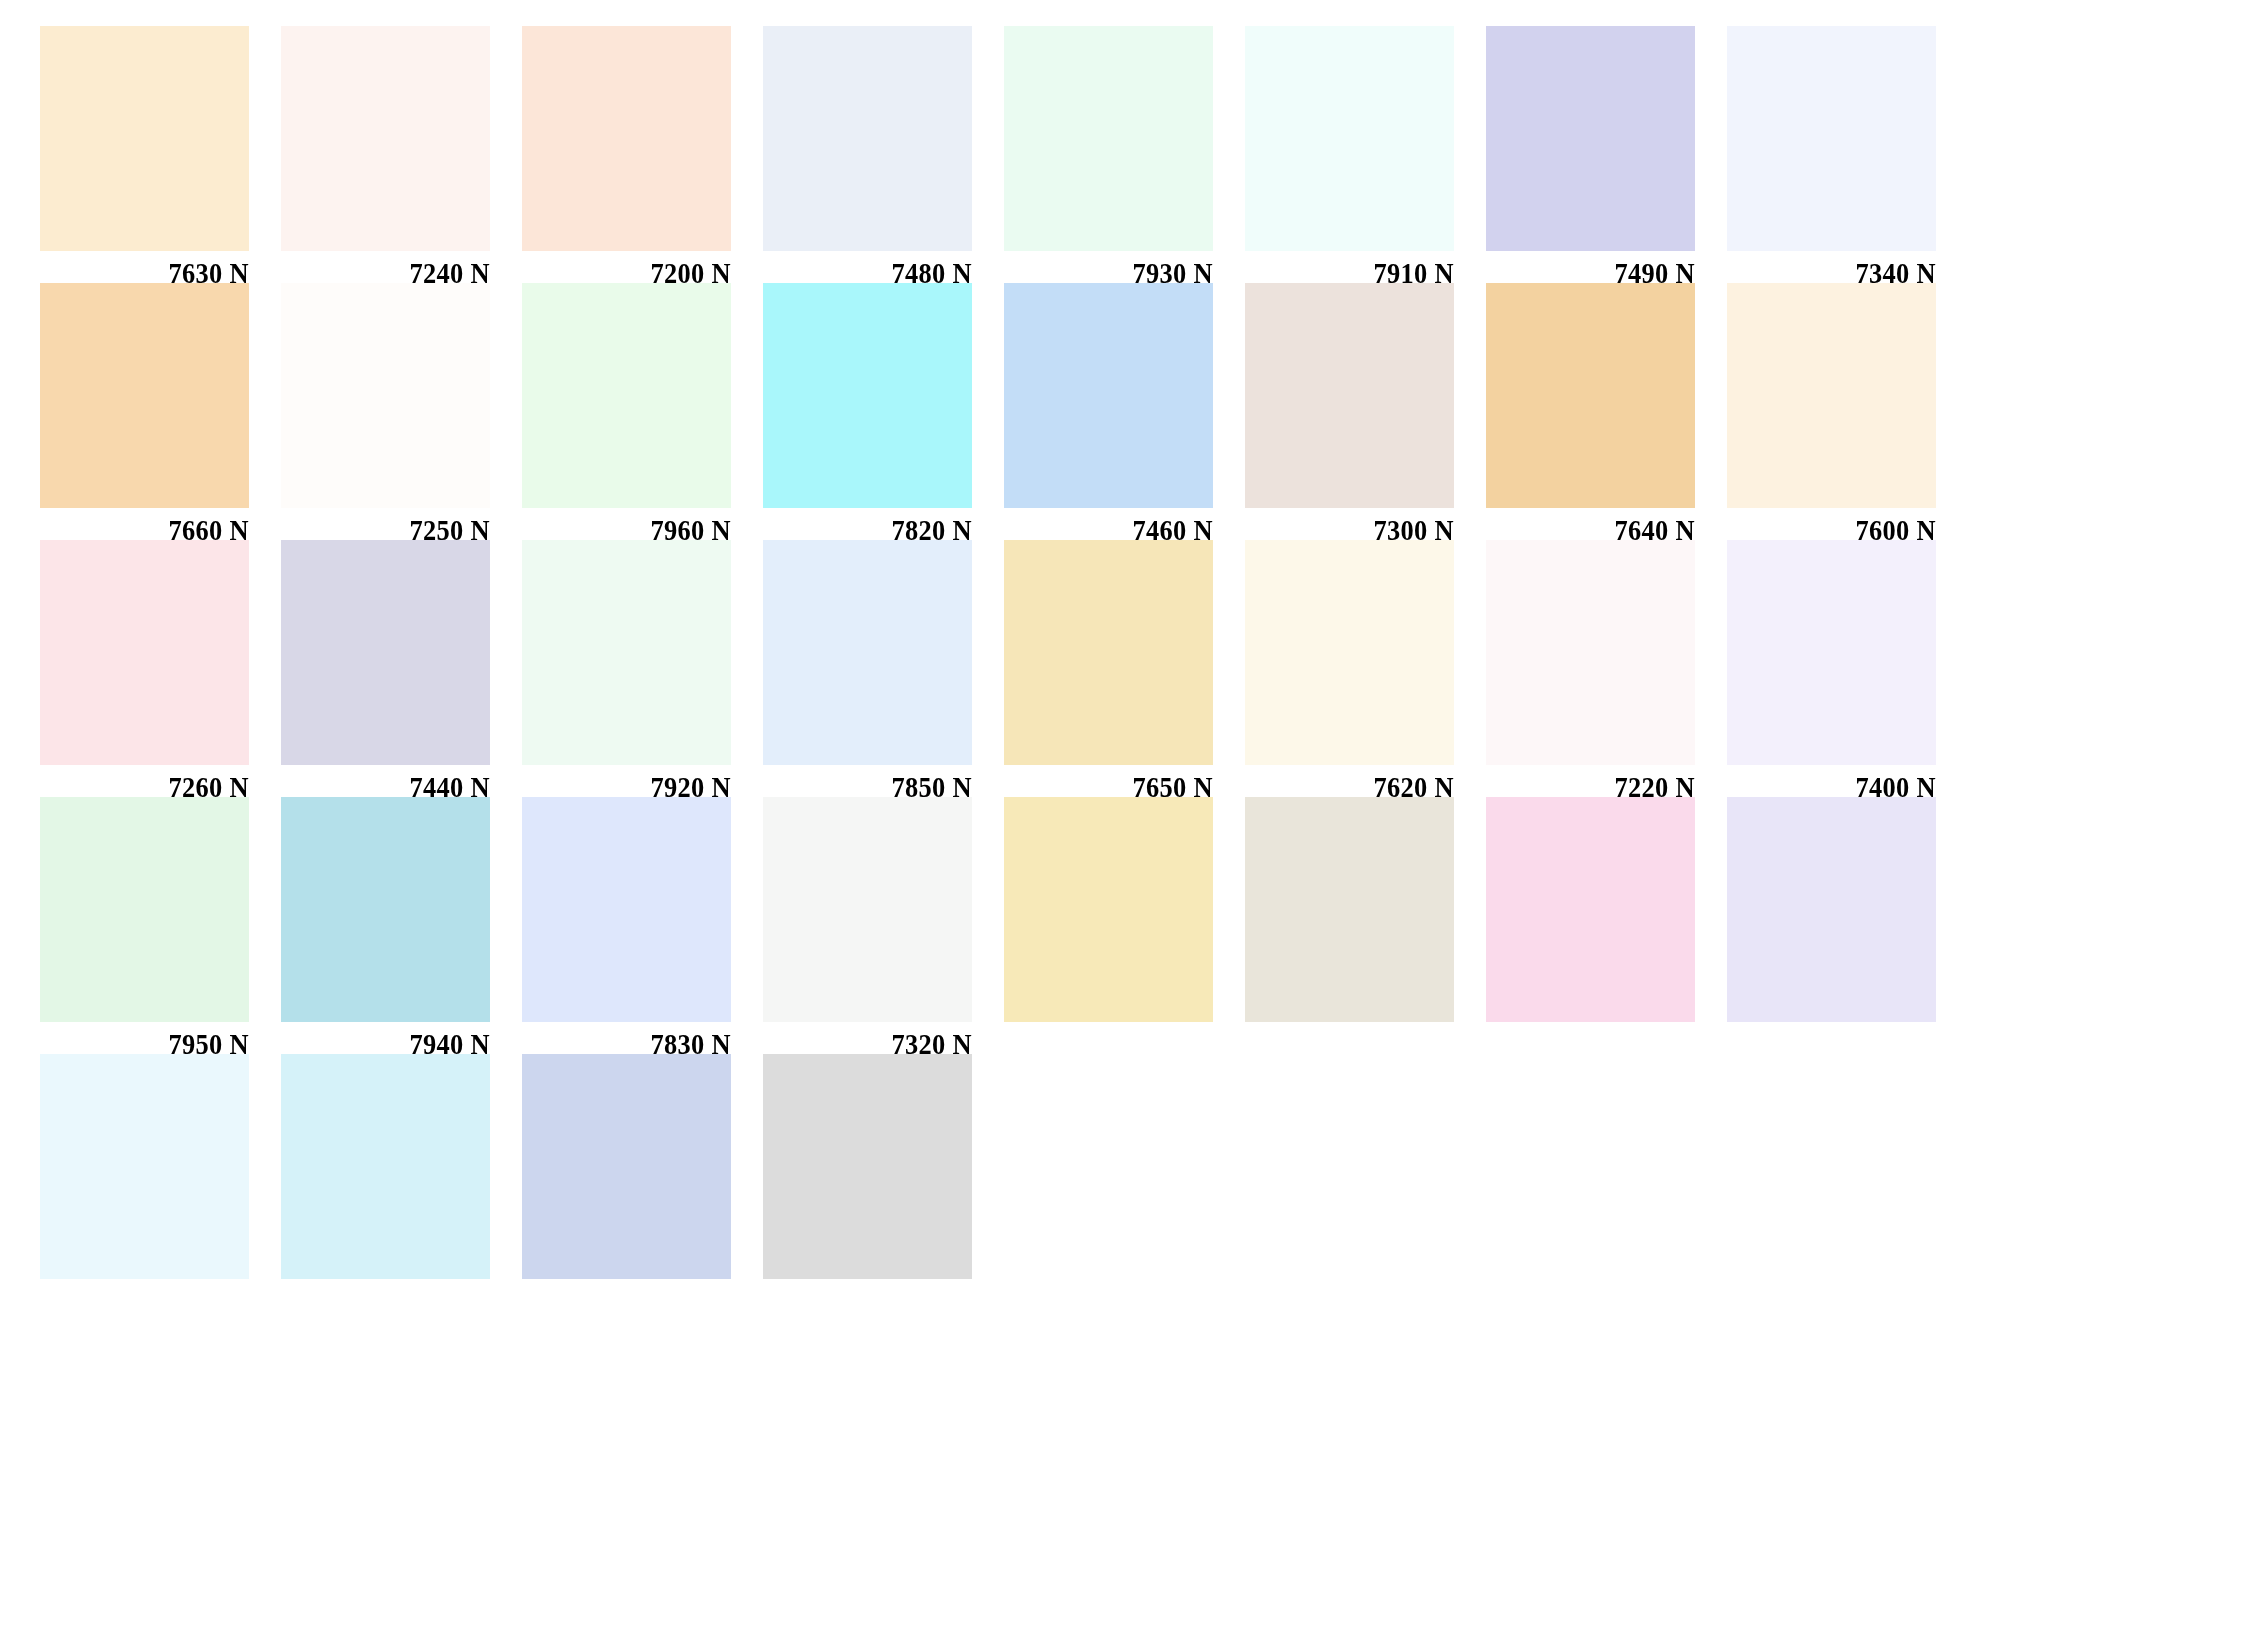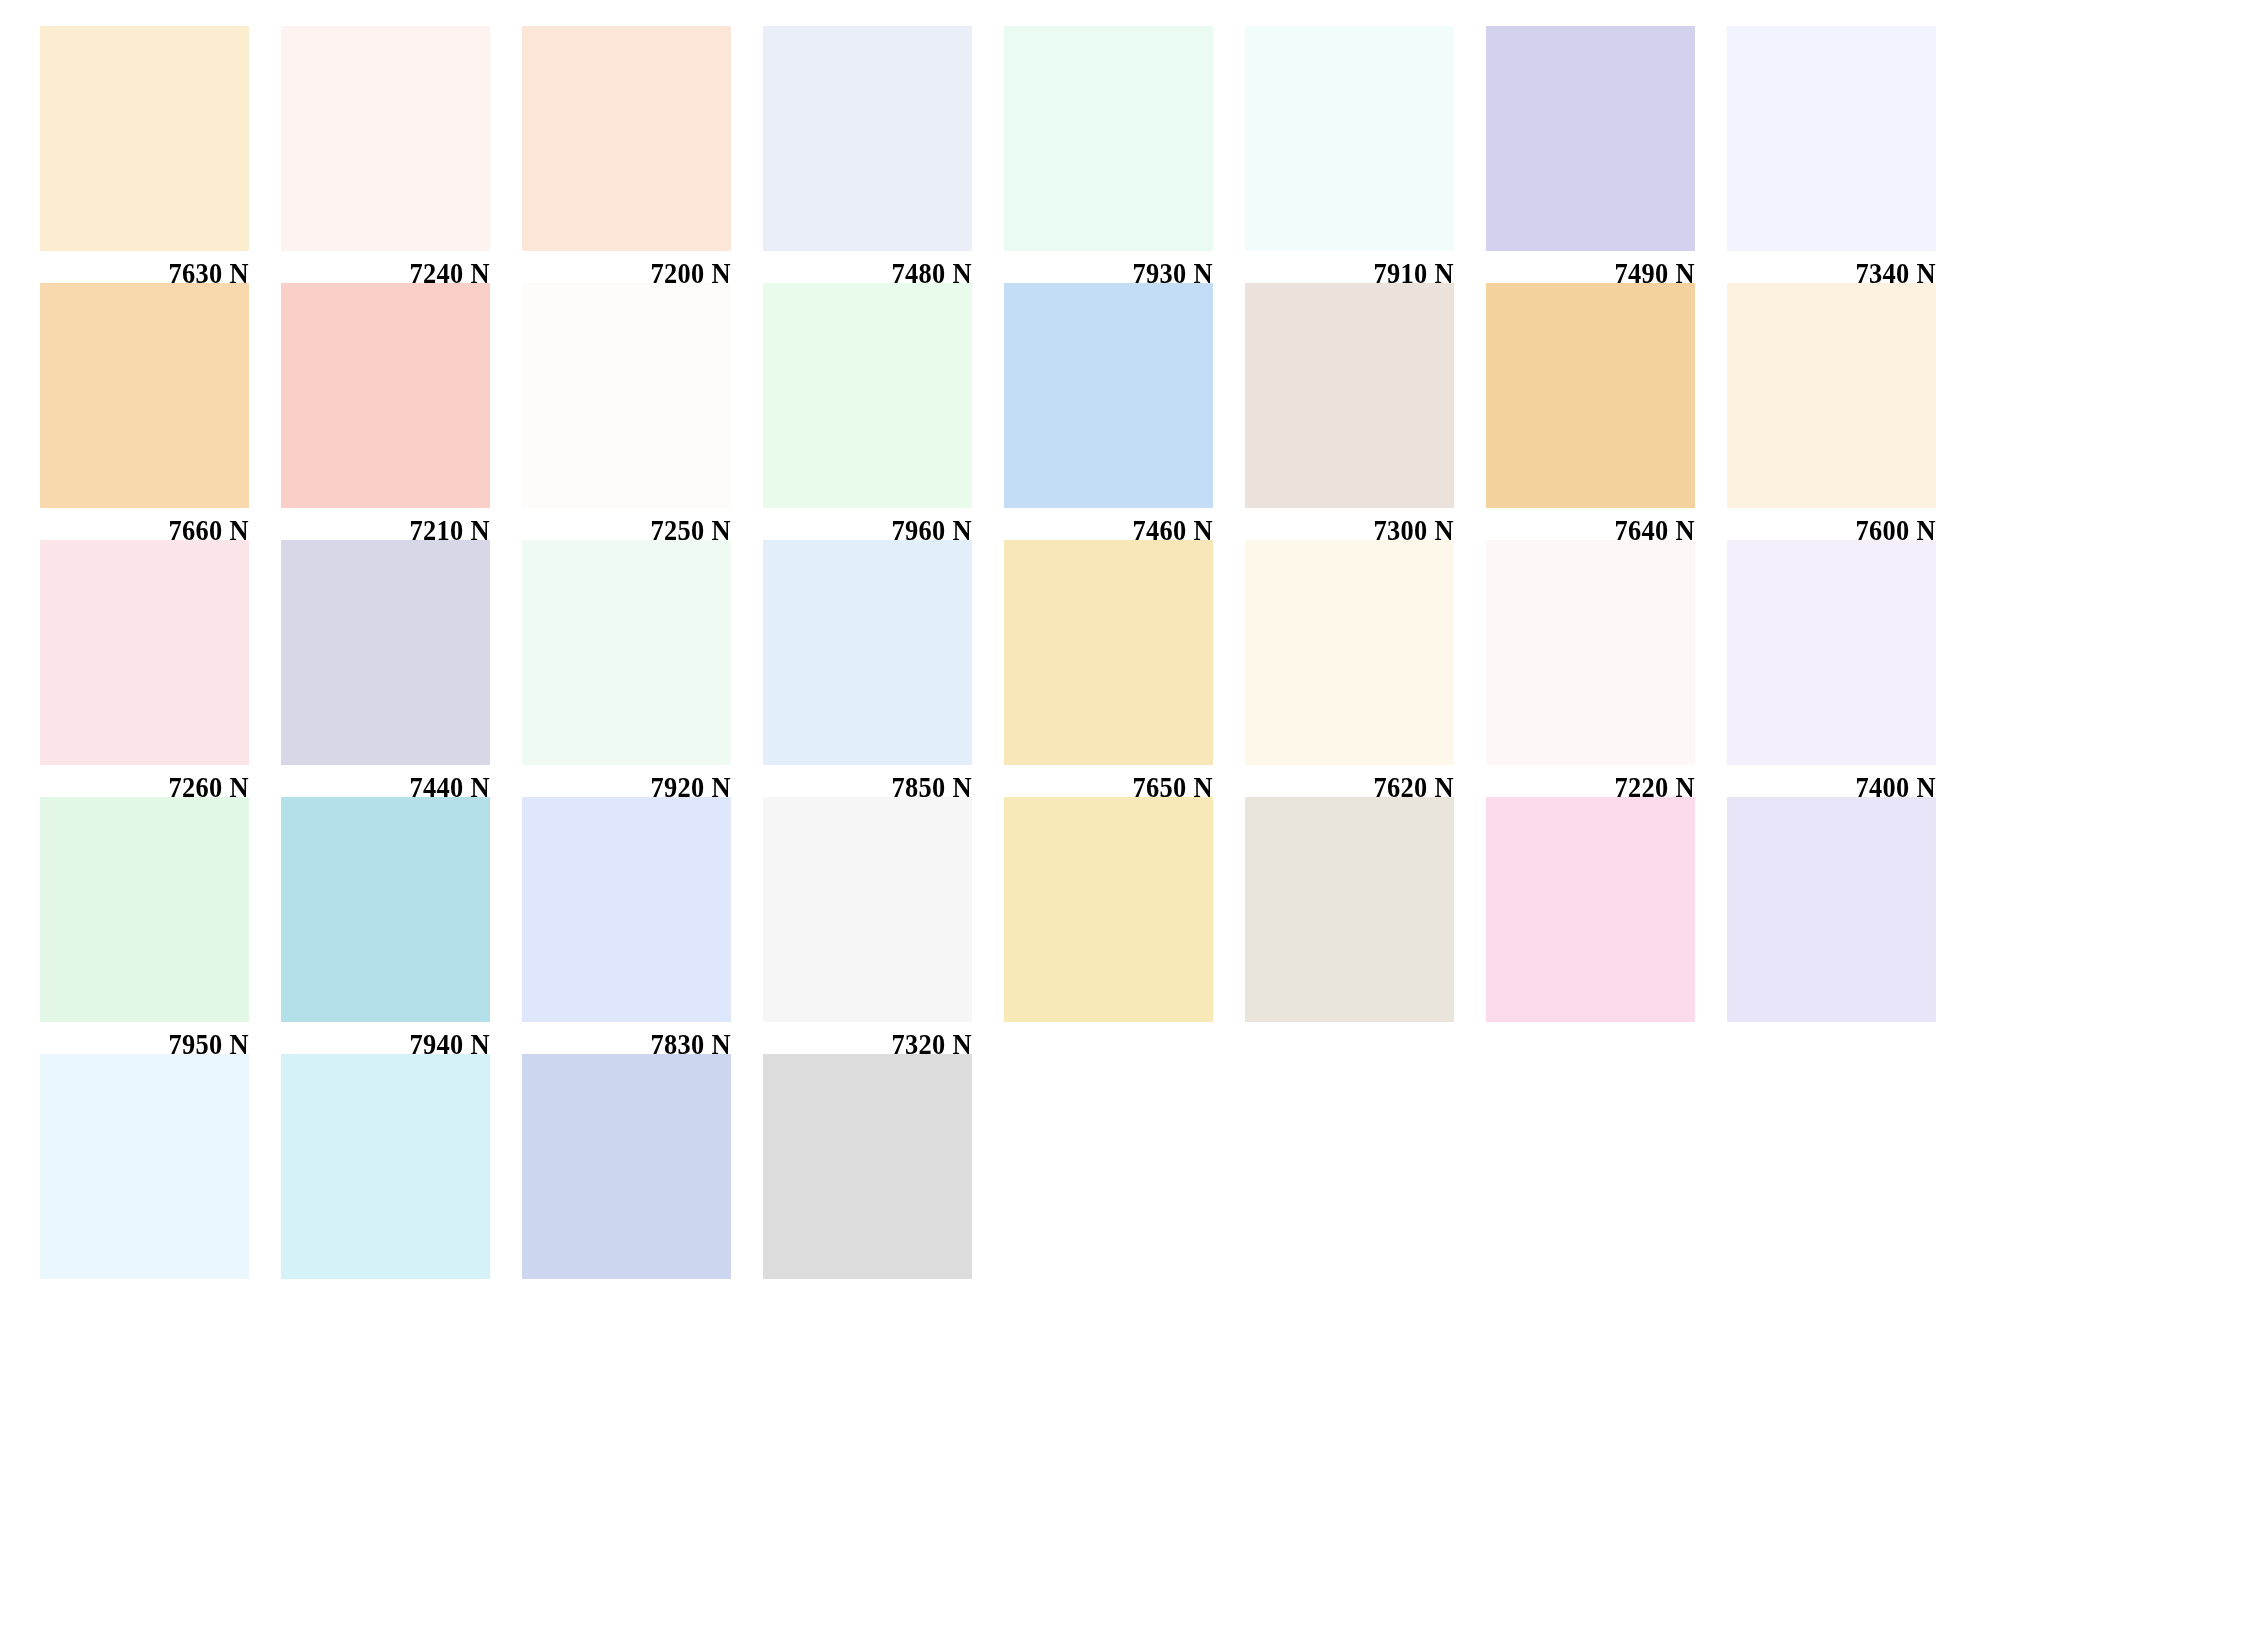--- a/index.html
+++ b/index.html
@@ -92,32 +92,32 @@
     </div>
     <div class="swatch-cell">
       <div class="swatch-chip" style="background-color: rgb(241, 244, 253);"></div>
       <div class="swatch-label" style="color: rgb(0, 0, 0);">7340 N</div>
     </div>
     <div class="swatch-cell">
       <div class="swatch-chip" style="background-color: rgb(248, 216, 173);"></div>
       <div class="swatch-label" style="color: rgb(0, 0, 0);">7660 N</div>
     </div>
     <div class="swatch-cell">
-      <div class="swatch-chip" style="background-color: rgb(249, 207, 200);"></div>
-      <div class="swatch-label" style="color: rgb(0, 0, 0);">7210 N</div>
-    </div>
-    <div class="swatch-cell">
       <div class="swatch-chip" style="background-color: rgb(254, 252, 250);"></div>
       <div class="swatch-label" style="color: rgb(0, 0, 0);">7250 N</div>
     </div>
     <div class="swatch-cell">
       <div class="swatch-chip" style="background-color: rgb(233, 251, 234);"></div>
       <div class="swatch-label" style="color: rgb(0, 0, 0);">7960 N</div>
     </div>
     <div class="swatch-cell">
+      <div class="swatch-chip" style="background-color: rgb(169, 247, 251);"></div>
+      <div class="swatch-label" style="color: rgb(0, 0, 0);">7820 N</div>
+    </div>
+    <div class="swatch-cell">
       <div class="swatch-chip" style="background-color: rgb(195, 221, 247);"></div>
       <div class="swatch-label" style="color: rgb(0, 0, 0);">7460 N</div>
     </div>
     <div class="swatch-cell">
       <div class="swatch-chip" style="background-color: rgb(236, 226, 220);"></div>
       <div class="swatch-label" style="color: rgb(0, 0, 0);">7300 N</div>
     </div>
     <div class="swatch-cell">
       <div class="swatch-chip" style="background-color: rgb(243, 210, 160);"></div>
       <div class="swatch-label" style="color: rgb(0, 0, 0);">7640 N</div>

